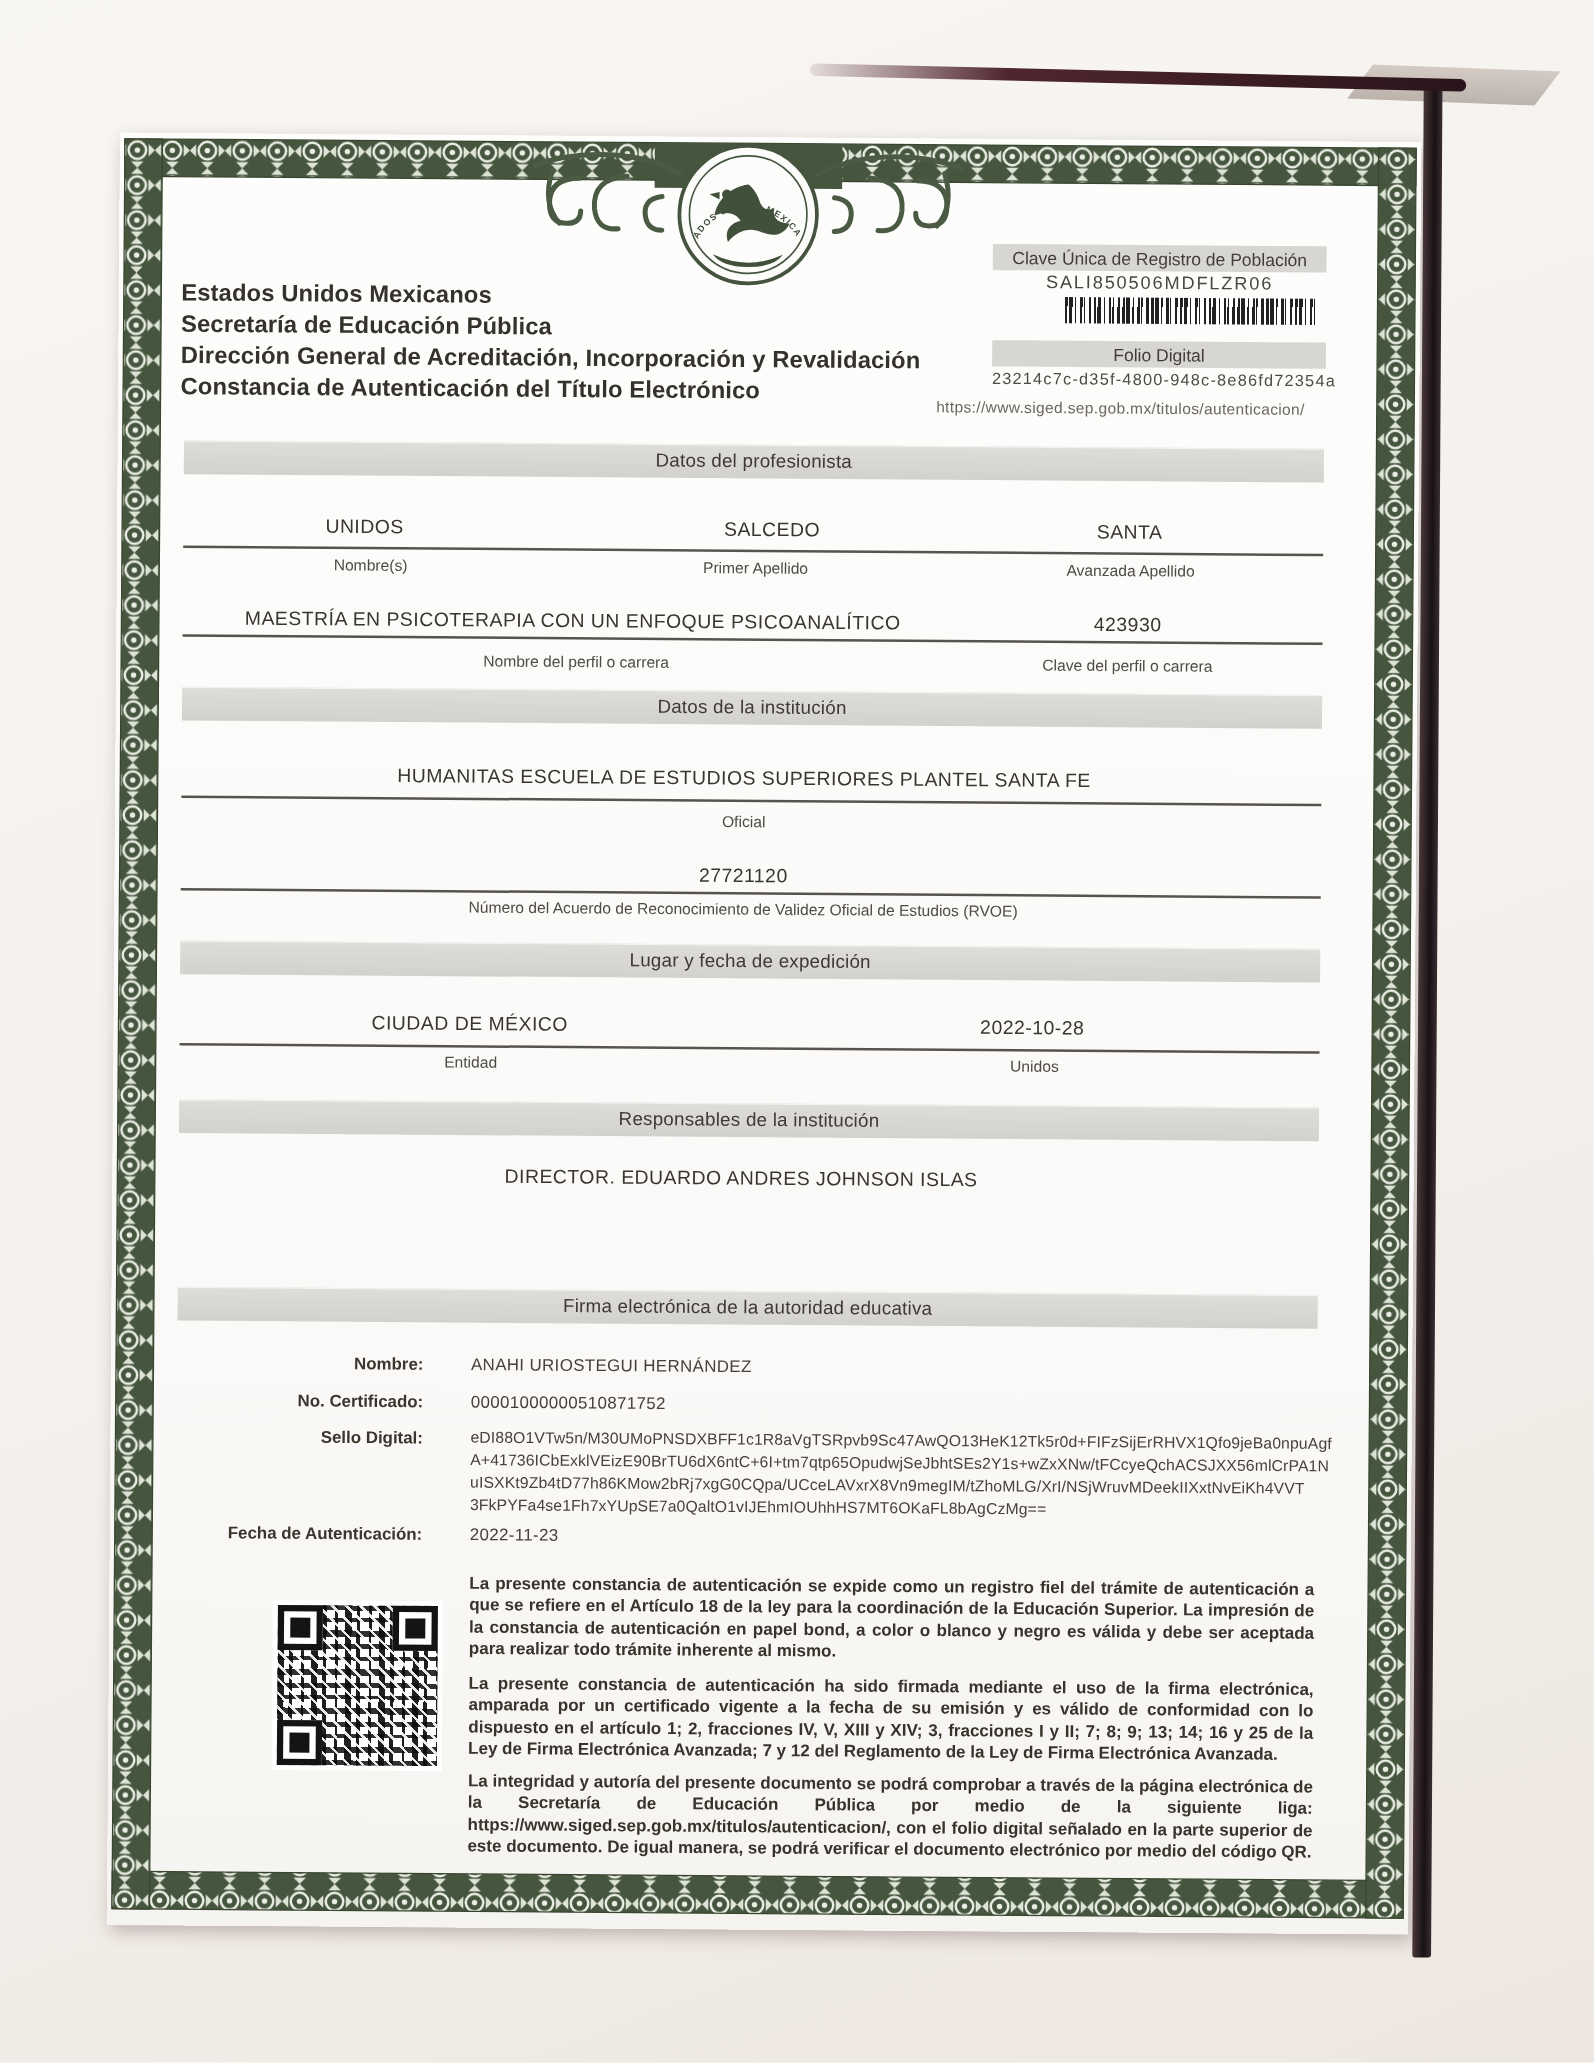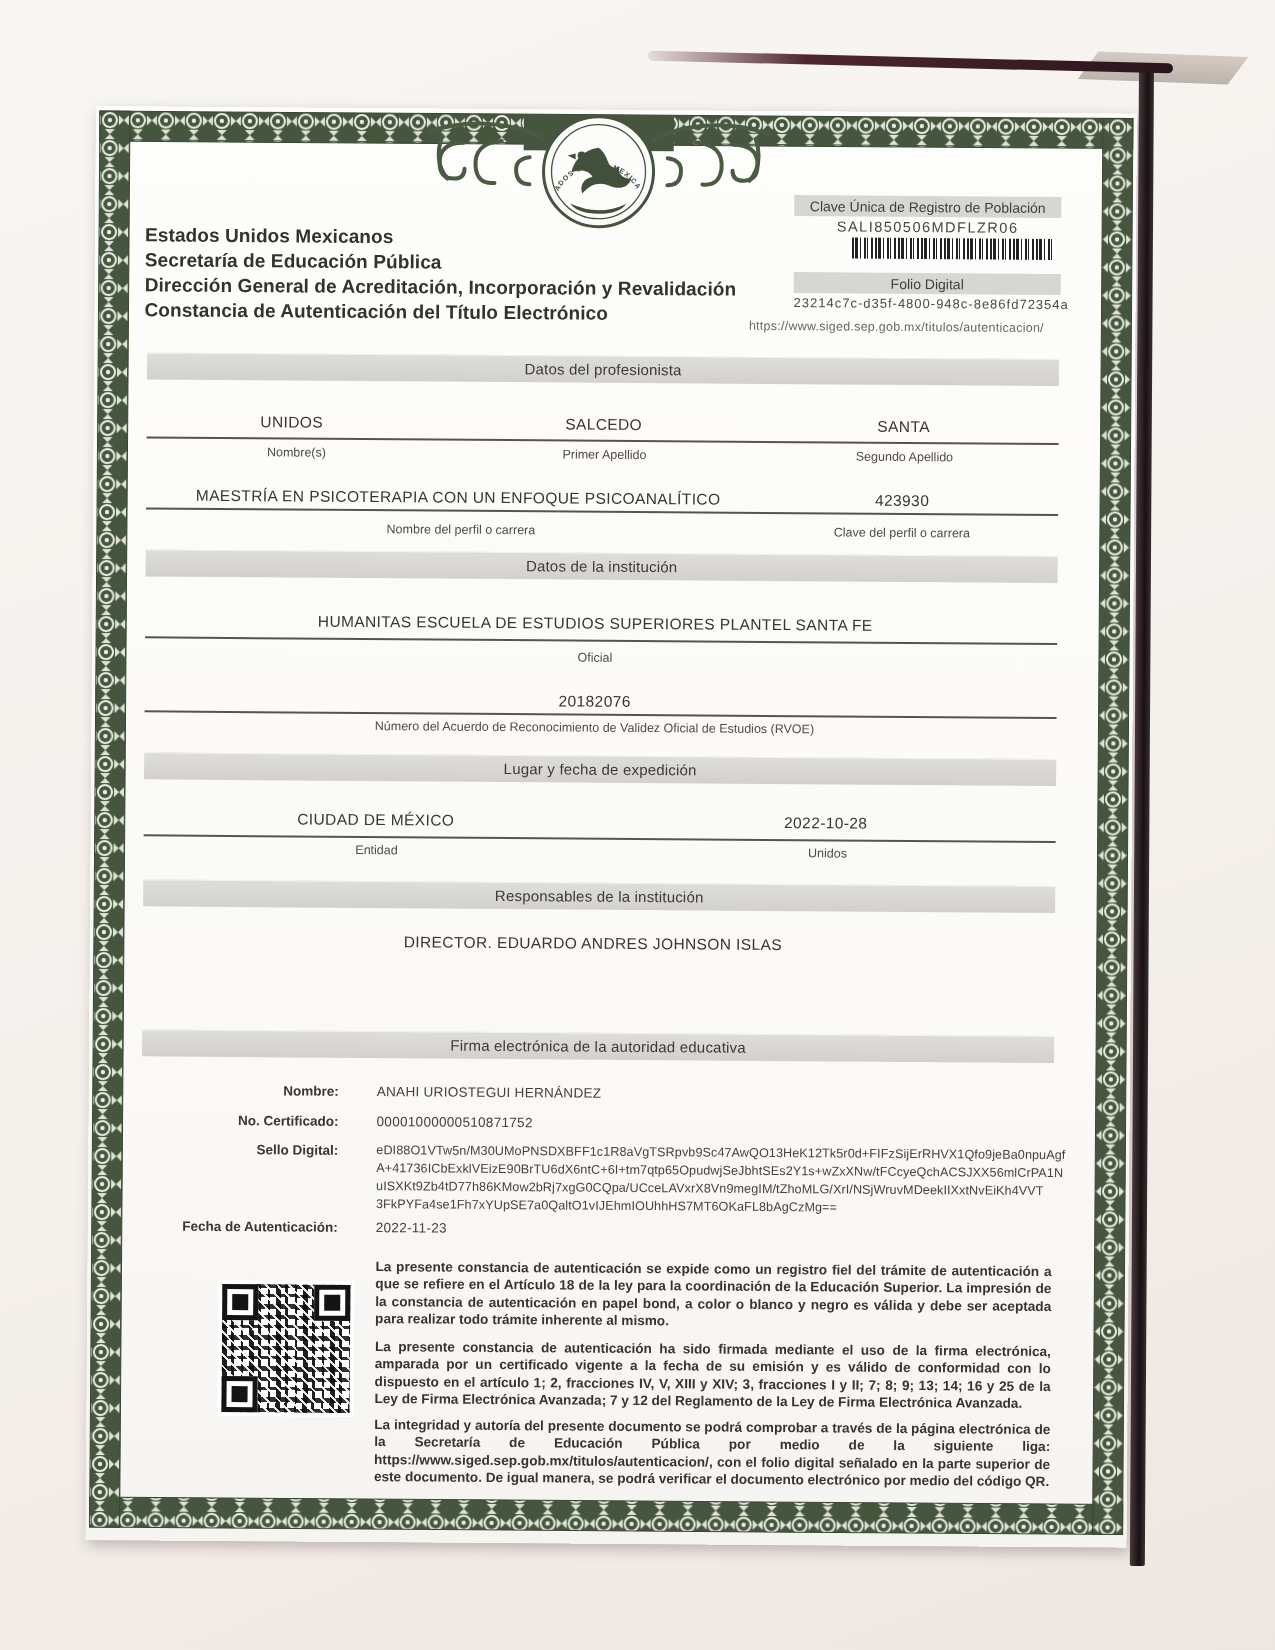--- a/index.html
+++ b/index.html
@@ -142,38 +142,38 @@
 
   <div class="info-bar" style="top:84px">Clave Única de Registro de Población</div>
   <div class="curp-value">SALI850506MDFLZR06</div>
   <div class="barcode"></div>
   <div class="info-bar" style="top:161px">Folio Digital</div>
   <div class="folio-value">23214c7c-d35f-4800-948c-8e86fd72354a</div>
   <div class="site-url">https://www.siged.sep.gob.mx/titulos/autenticacion/</div>
 
   <div class="section-bar" style="top:246px">Datos del profesionista</div>
   <div class="field-value" style="left:198px;top:306px">UNIDOS</div>
-  <div class="field-value" style="left:510px;top:306px">SALCEDO</div>
+  <div class="field-value" style="left:524px;top:306px">SALCEDO</div>
   <div class="field-value" style="left:810px;top:306px">SANTA</div>
   <div class="rule" style="top:330px"></div>
   <div class="field-label" style="left:203px;top:338px">Nombre(s)</div>
   <div class="field-label" style="left:511px;top:338px">Primer Apellido</div>
-  <div class="field-label" style="left:811px;top:338px">Segundo Apellido</div>
+  <div class="field-label" style="left:811px;top:338px">Avanzada Apellido</div>
 
   <div class="field-value" style="left:365px;top:380px">MAESTRÍA EN PSICOTERAPIA CON UN ENFOQUE PSICOANALÍTICO</div>
   <div class="field-value" style="left:809px;top:380px">423930</div>
   <div class="rule" style="top:401px"></div>
   <div class="field-label" style="left:368px;top:414px">Nombre del perfil o carrera</div>
   <div class="field-label" style="left:809px;top:414px">Clave del perfil o carrera</div>
 
   <div class="section-bar" style="top:443px">Datos de la institución</div>
   <div class="field-value" style="left:503px;top:505px">HUMANITAS ESCUELA DE ESTUDIOS SUPERIORES PLANTEL SANTA FE</div>
   <div class="rule" style="top:530px"></div>
   <div class="field-label" style="left:503px;top:541px">Oficial</div>
-  <div class="field-value" style="left:503px;top:583px">20182076</div>
+  <div class="field-value" style="left:503px;top:583px">27721120</div>
   <div class="rule" style="top:604px"></div>
   <div class="field-label" style="left:503px;top:611px">Número del Acuerdo de Reconocimiento de Validez Oficial de Estudios (RVOE)</div>
 
   <div class="section-bar" style="top:646px">Lugar y fecha de expedición</div>
   <div class="field-value" style="left:285px;top:703px">CIUDAD DE MÉXICO</div>
   <div class="field-value" style="left:735px;top:703px">2022-10-28</div>
   <div class="rule" style="top:728px"></div>
   <div class="field-label" style="left:286px;top:735px">Entidad</div>
   <div class="field-label" style="left:737px;top:735px">Unidos</div>
 

